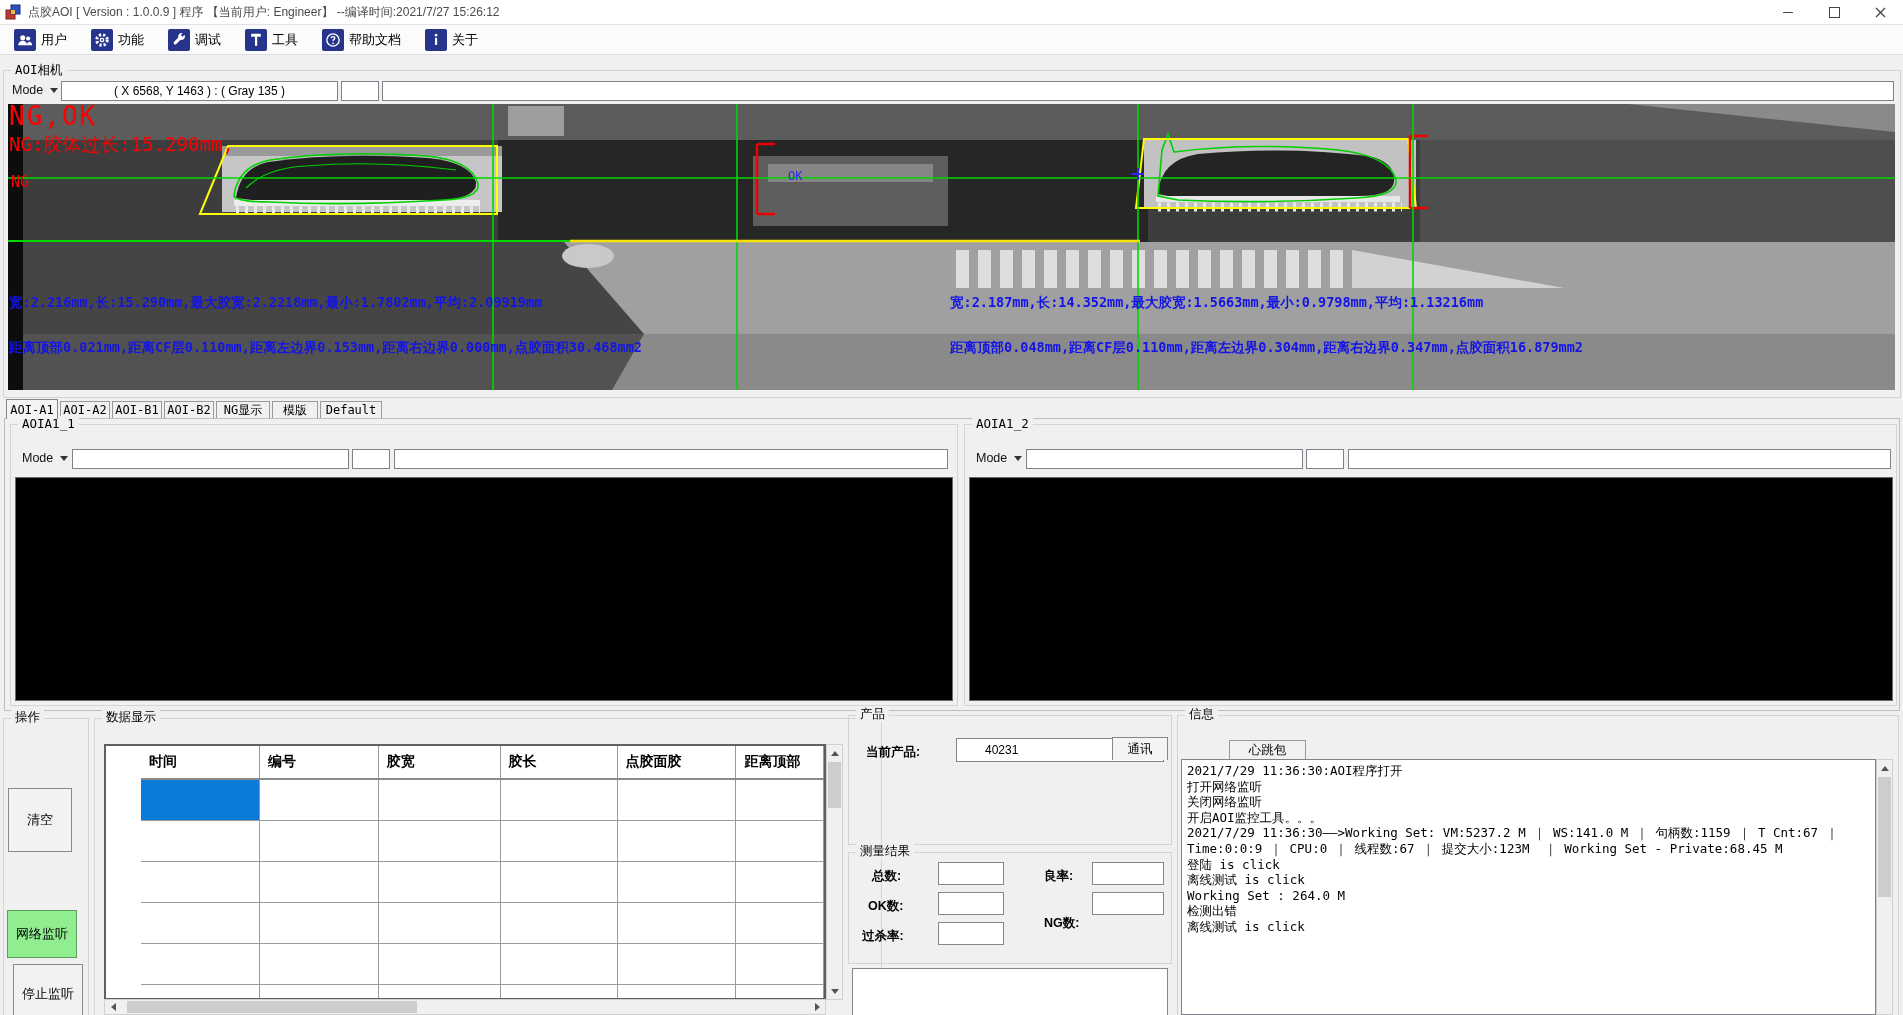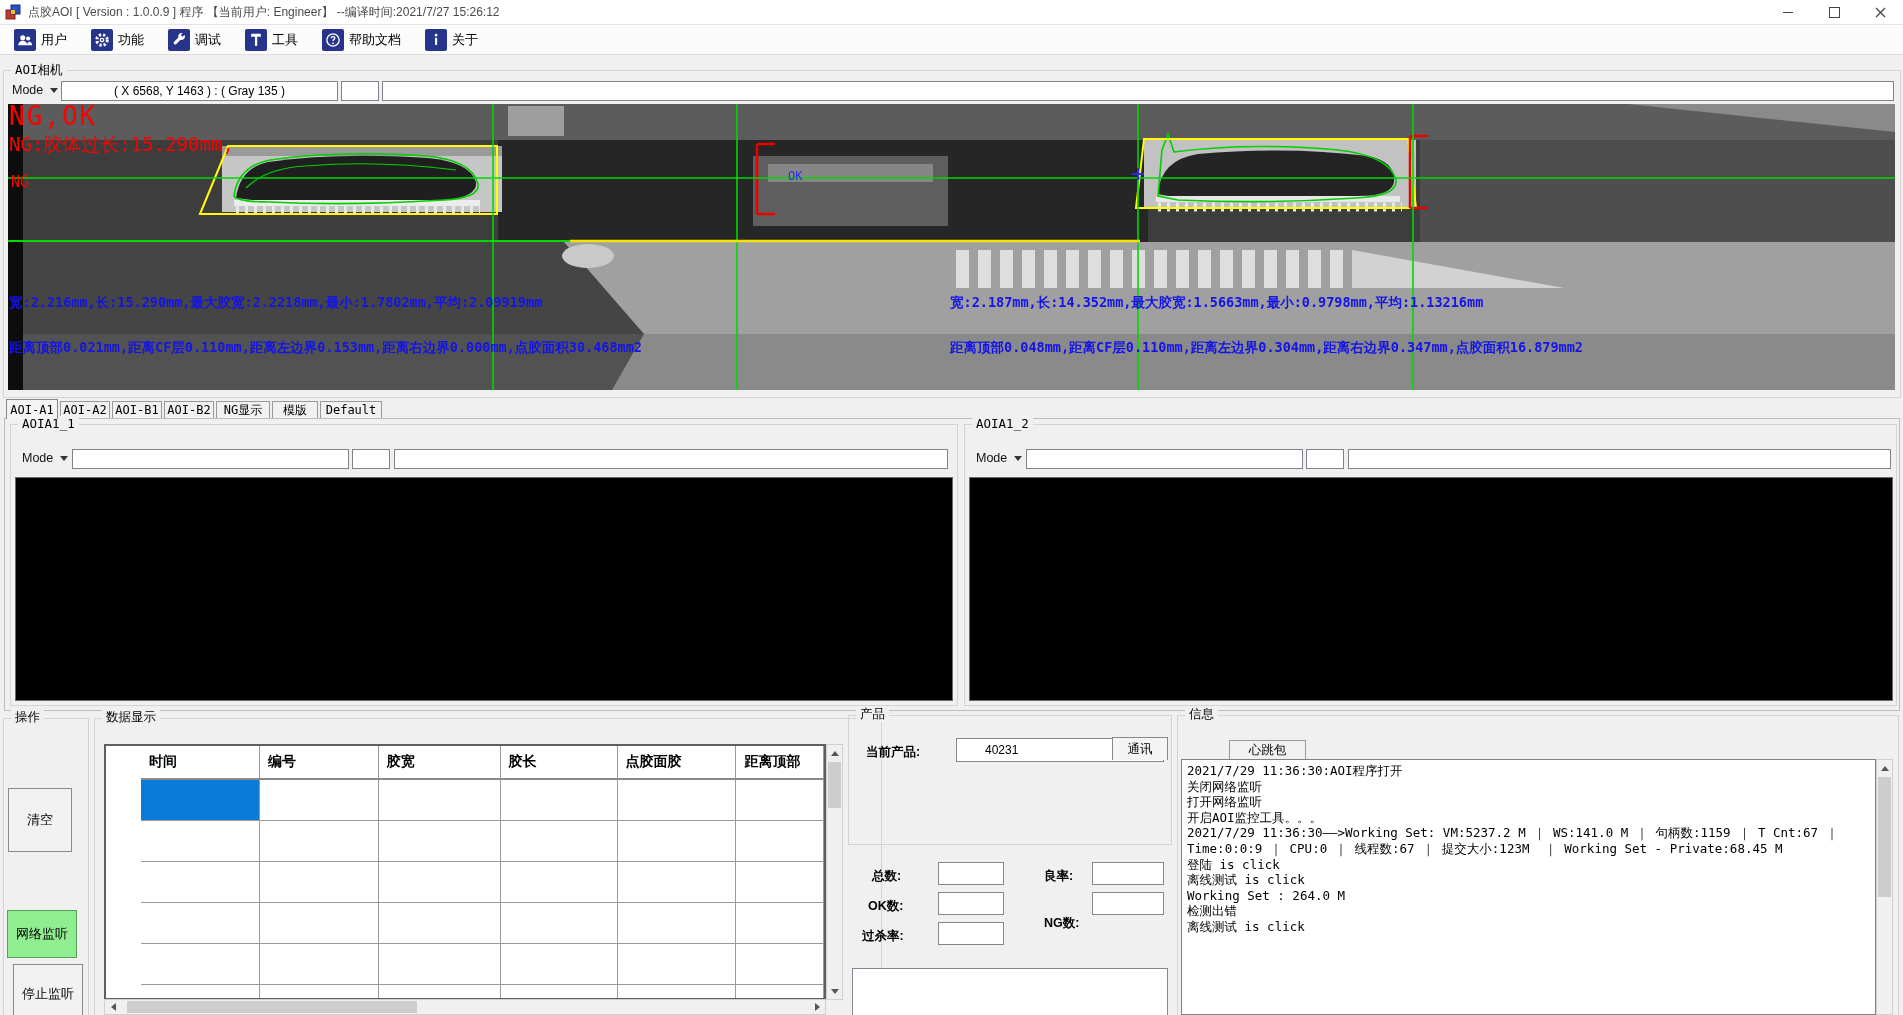--- a/index.html
+++ b/index.html
@@ -340,41 +340,44 @@
         <span class="tri-right"></span>
       </div>
   </div>
 
   <div class="gb" style="left:848px;top:715px;width:322px;height:128px;">
     <span class="gb-lbl">产品</span>
   </div>
   <div class="flabel" style="left:866px;top:744px;">当前产品:</div>
   <div class="fbox" style="left:956px;top:738px;width:208px;height:24px;padding-left:28px;">40231</div>
 
+  <div class="gb" style="left:848px;top:852px;width:322px;height:110px;">
+    <span class="gb-lbl">测量结果</span>
+  </div>
   <div class="flabel" style="left:872px;top:868px;">总数:</div>
   <div class="fbox" style="left:938px;top:862px;width:66px;height:23px;"></div>
   <div class="flabel" style="left:1044px;top:868px;">良率:</div>
   <div class="fbox" style="left:1092px;top:862px;width:72px;height:23px;"></div>
   <div class="flabel" style="left:868px;top:898px;">OK数:</div>
   <div class="fbox" style="left:938px;top:892px;width:66px;height:23px;"></div>
   <div class="flabel" style="left:1044px;top:898px;margin-top:17px;">NG数:</div>
   <div class="fbox" style="left:1092px;top:892px;width:72px;height:23px;"></div>
   <div class="flabel" style="left:862px;top:928px;">过杀率:</div>
   <div class="fbox" style="left:938px;top:922px;width:66px;height:23px;"></div>
   <div class="fbox" style="left:852px;top:968px;width:316px;height:60px;background:#fff;"></div>
 
   <div class="gb" style="left:1177px;top:715px;width:720px;height:300px;">
     <span class="gb-lbl">信息</span>
   </div>
   <div class="vtab active" style="left:1112px;top:737px;width:56px;height:23px;font-family:'Liberation Sans',sans-serif;font-size:12.5px;">通讯</div>
   <div class="vtab" style="left:1229px;top:740px;width:77px;height:20px;font-family:'Liberation Sans',sans-serif;font-size:12.5px;">心跳包</div>
   <div class="log" style="left:1181px;top:759px;width:695px;height:256px;">
     <div>2021/7/29 11:36:30:AOI程序打开</div>
+    <div>打开网络监听</div>
     <div>关闭网络监听</div>
-    <div>打开网络监听</div>
     <div>开启AOI监控工具。。。</div>
     <div>2021/7/29 11:36:30——&gt;Working Set: VM:5237.2 M ｜ WS:141.0 M ｜ 句柄数:1159 ｜ T Cnt:67 ｜</div>
     <div>Time:0:0:9 ｜ CPU:0 ｜ 线程数:67 ｜ 提交大小:123M  ｜ Working Set - Private:68.45 M</div>
     <div>登陆 is click</div>
     <div>离线测试 is click</div>
     <div>Working Set : 264.0 M</div>
     <div>检测出错</div>
     <div>离线测试 is click</div>
   </div>
   <div class="sb" style="left:1876px;top:759px;width:17px;height:256px;">

